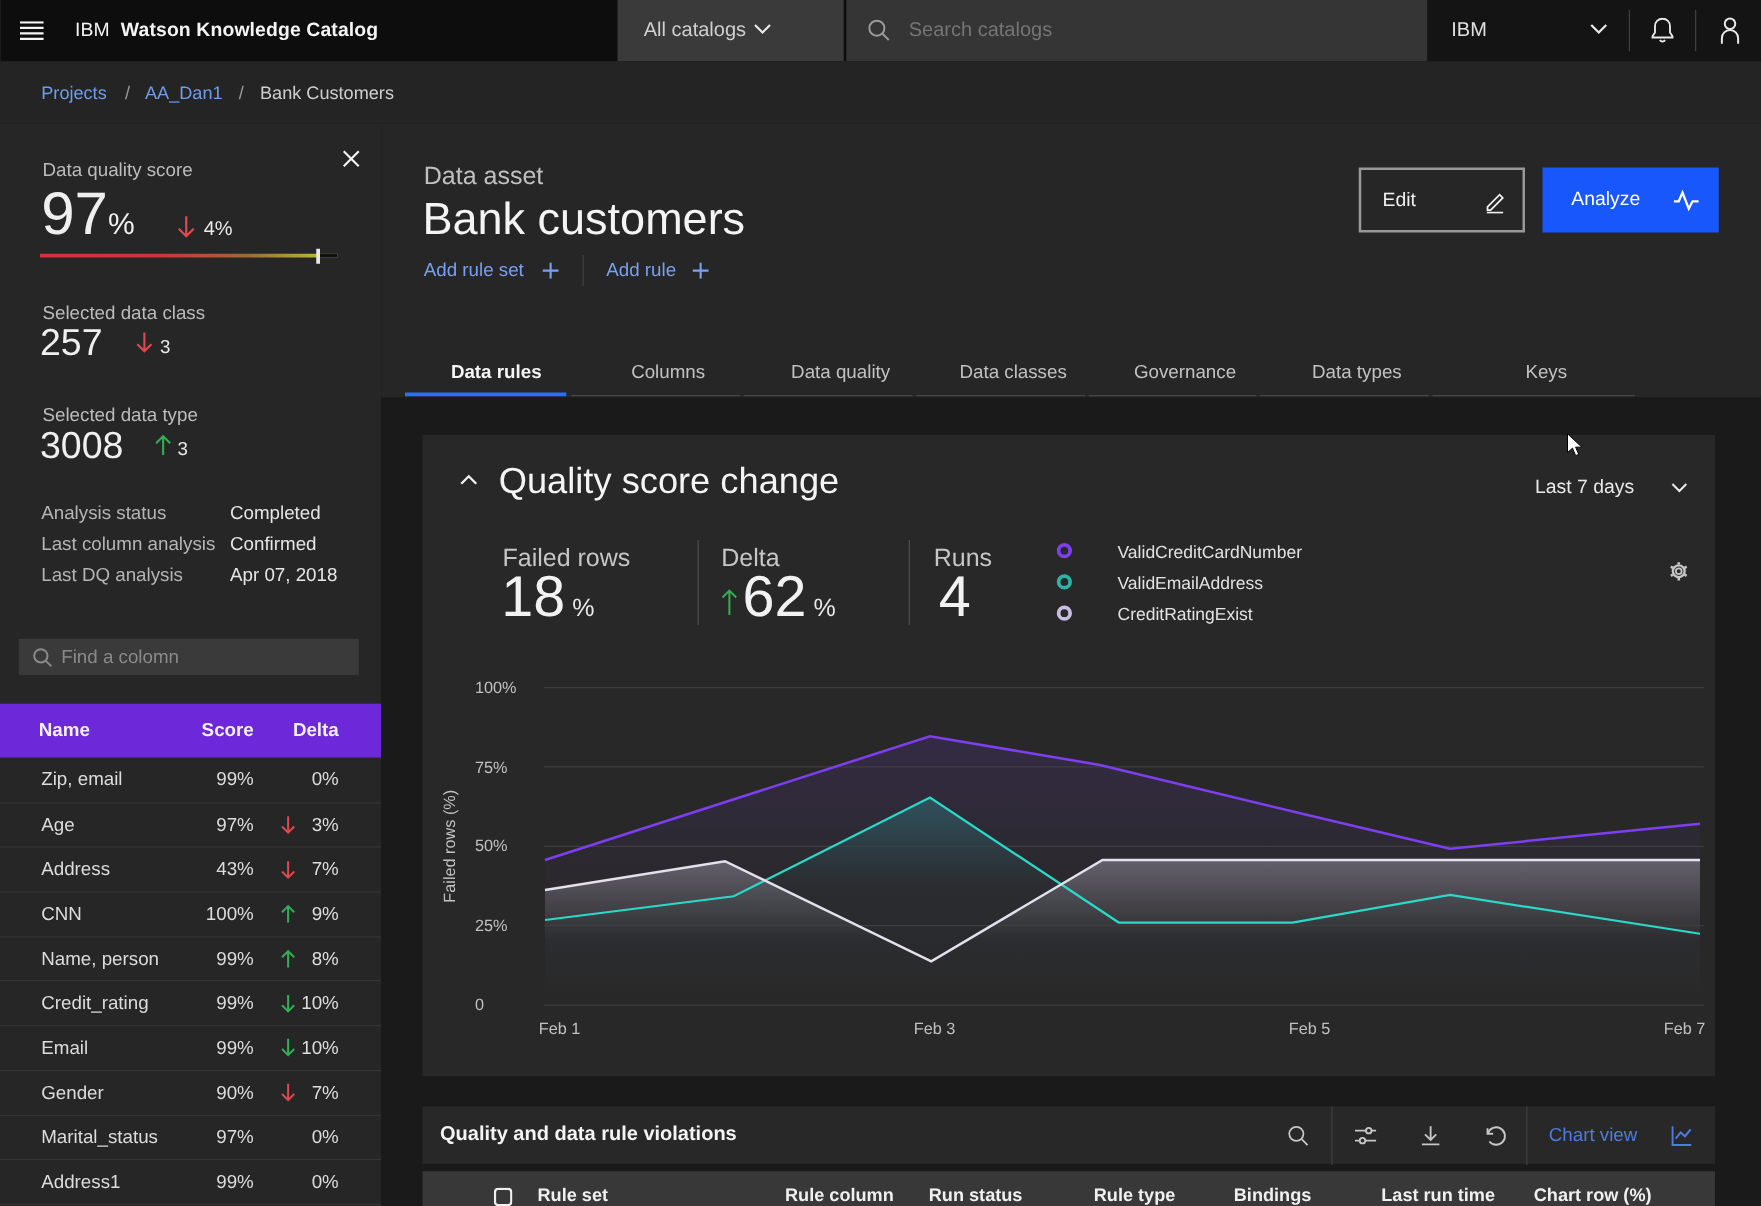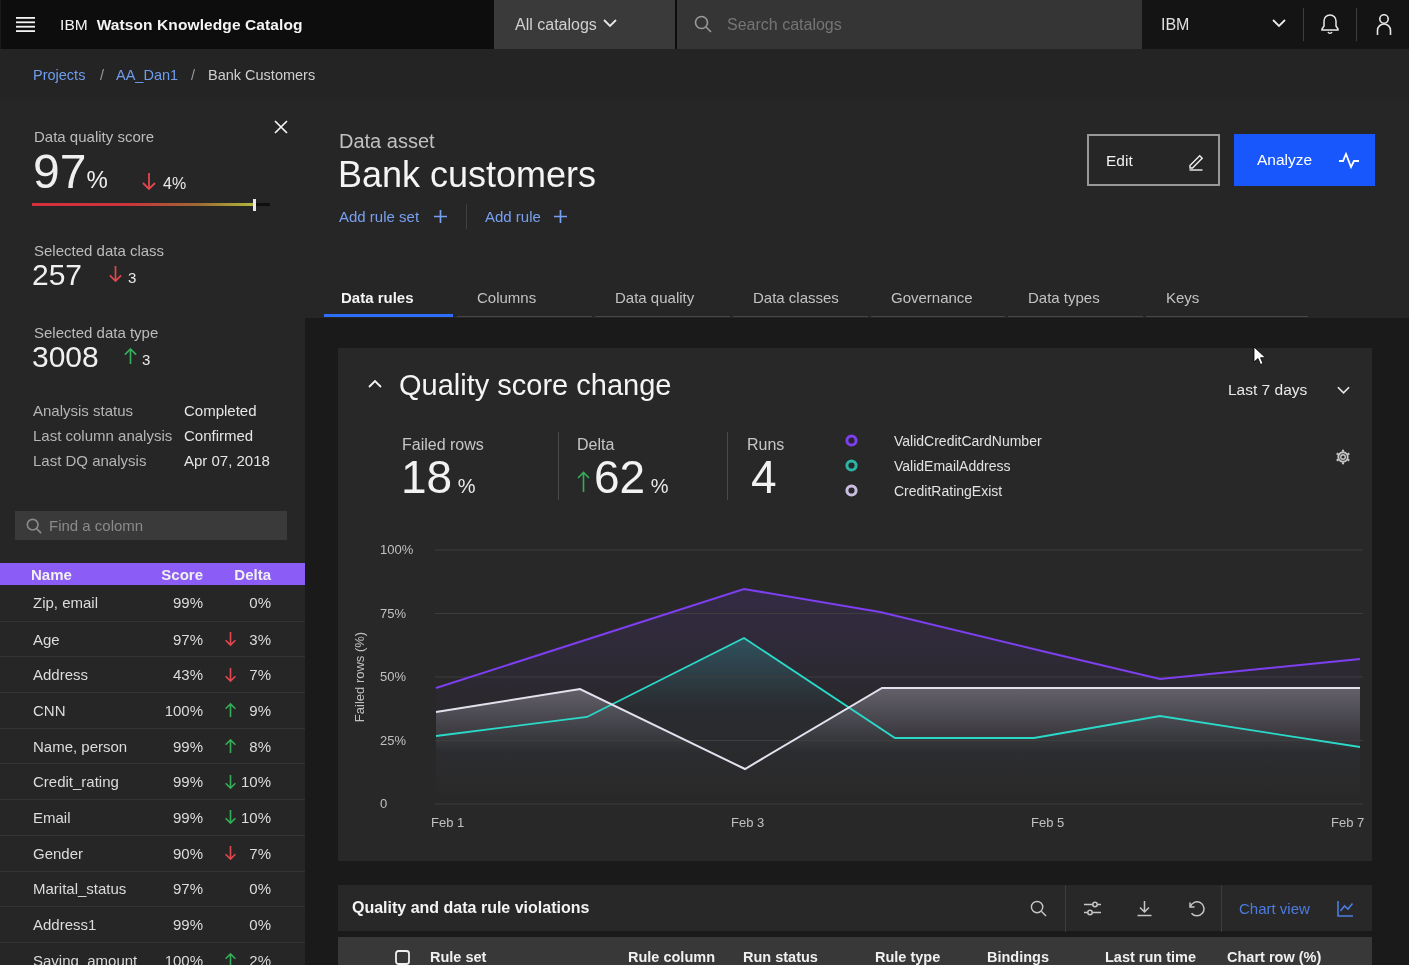--- a/index.html
+++ b/index.html
@@ -26,39 +26,39 @@
   .bc-cur { color:#cfcfcf; }
 
   
   #side { position:absolute; left:0; top:99px; width:305px; height:866px; background:#262626; }
   .lbl { font-size:15px; color:#bcbcbc; }
   .side-big { color:#efefef; font-weight:400; }
   .kv { font-size:15px; }
   #findbox { position:absolute; left:15px; top:412px; width:272px; height:29px; background:#3a3a3a; }
   #findbox .ph { position:absolute; left:34px; top:6px; color:#8a8a8a; font-size:15px; }
   #sidetable { position:absolute; left:0; top:464px; width:305px; }
-  .trh { height:22px; background:#8b5cf6; display:flex; align-items:center; font-weight:700; color:#f0f0f0; font-size:15px; }
+  .trh { height:43px; background:#6d28d9; display:flex; align-items:center; font-weight:700; color:#f0f0f0; font-size:15px; }
   .tr { height:35.7px; display:flex; align-items:center; color:#dcdcdc; font-size:15px; border-top:1px solid #333333; white-space:nowrap; }
   .c1 { width:127px; padding-left:33px; }
   .c2 { width:76px; text-align:right; }
   .c3 { width:68px; text-align:right; display:flex; justify-content:flex-end; align-items:center; }
   .c3 span { display:inline-block; min-width:34px; text-align:right; }
 
   
   #mainhead { position:absolute; left:305px; top:99px; width:1104px; height:219px; background:#262626; }
-  #tabs { position:absolute; left:305px; top:280px; width:1104px; height:38px; }
+  #tabs { position:absolute; left:305px; top:280px; width:1104px; height:38px;text-align:center; }
   .tab { position:absolute; top:0; height:37px; font-size:15px; color:#c2c2c2; padding:9px 0 0 20px; border-bottom:1px solid #474747; }
   .tab.sel { color:#f4f4f4; font-weight:700; border-bottom:3px solid #2b6ffa; }
 
   
   #content { position:absolute; left:305px; top:318px; width:1104px; height:647px; background:#1a1a1a; }
   #chartcard { position:absolute; left:33px; top:30px; width:1034px; height:513px; background:#282828; }
   #violcard { position:absolute; left:33px; top:567px; width:1034px; height:98px; background:none; }
 
-  .statlbl { font-size:16px; color:#c6c6c6; }
+  .statlbl { font-size:20px; color:#c6c6c6; }
   .statval { font-size:46px; color:#f2f2f2; font-weight:400; }
   .statpct { font-size:20px; color:#e8e8e8; }
   .legend-row { display:flex; align-items:center; height:25px; }
   .legend-row svg { margin-right:10px; }
   .legend-row span { font-size:14px; color:#e2e2e2;margin-left:26px; }
 
   
   #violtool { position:absolute; left:0; top:0; width:1034px; height:46px; background:#282828; }
   #violtool h3 { position:absolute; left:14px; top:14px; font-size:16px; color:#f4f4f4; font-weight:700; }
   #violhead { position:absolute; left:0; top:52px; width:1034px; height:40px; background:#383838; display:flex; align-items:center; font-weight:700; color:#f0f0f0; font-size:14.5px; white-space:nowrap; }

